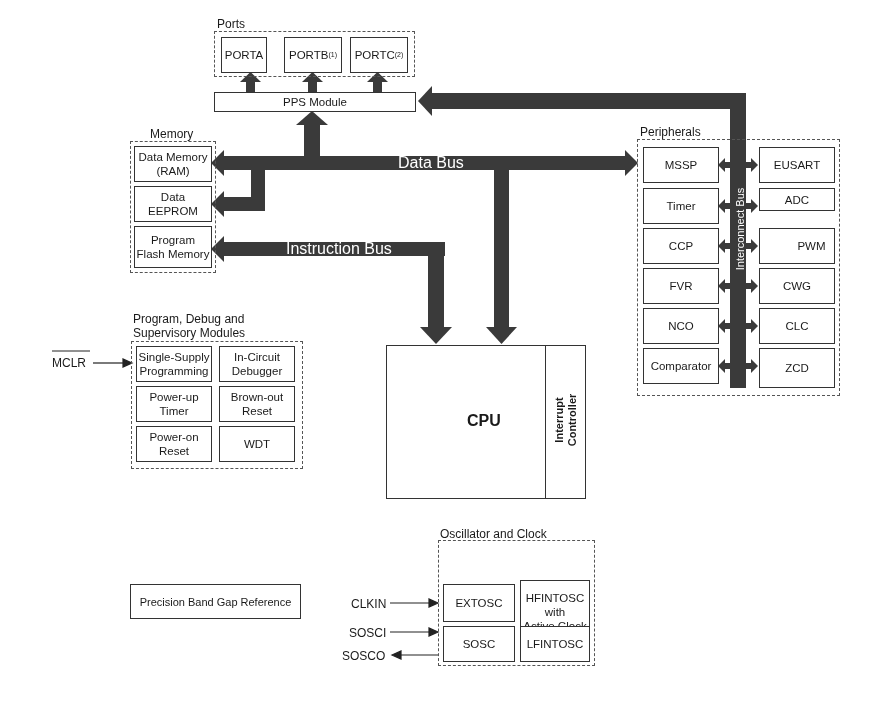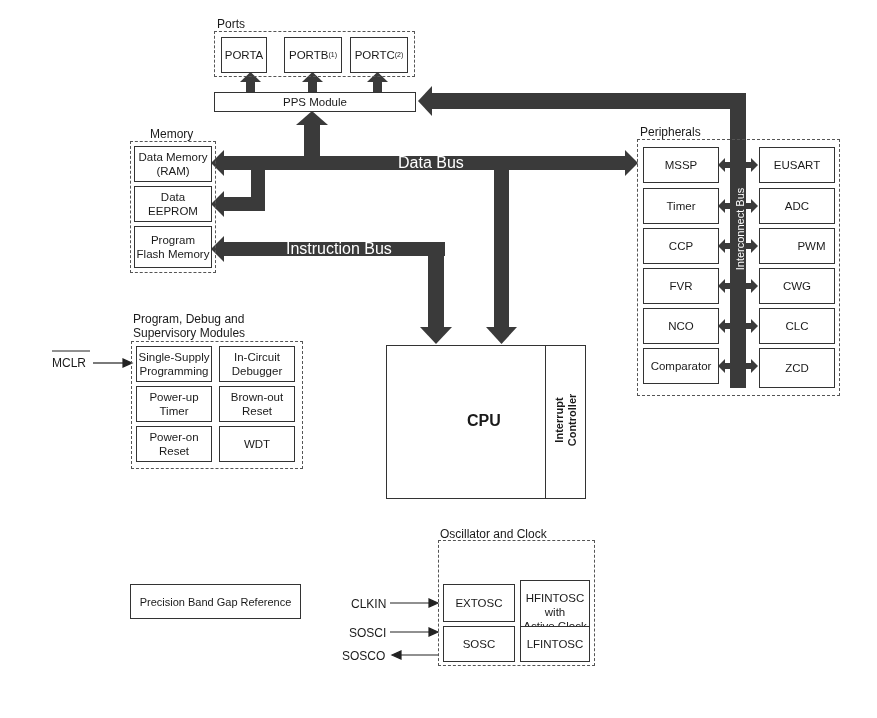--- a/index.html
+++ b/index.html
@@ -110,21 +110,21 @@
 
 <span class="glabel" style="left:640px;top:125px;">Peripherals</span>
 <div class="group" style="left:637px;top:139px;width:203px;height:257px;"></div>
 <div class="box" style="left:643px;top:147px;width:76px;height:36px;"><span>MSSP</span></div>
 <div class="box" style="left:643px;top:188px;width:76px;height:36px;"><span>Timer</span></div>
 <div class="box" style="left:643px;top:228px;width:76px;height:36px;"><span>CCP</span></div>
 <div class="box" style="left:643px;top:268px;width:76px;height:36px;"><span>FVR</span></div>
 <div class="box" style="left:643px;top:308px;width:76px;height:36px;"><span>NCO</span></div>
 <div class="box" style="left:643px;top:348px;width:76px;height:36px;"><span>Comparator</span></div>
 <div class="box" style="left:759px;top:147px;width:76px;height:36px;"><span>EUSART</span></div>
-<div class="box" style="left:759px;top:188px;width:76px;height:36px;"><span>ADC</span></div>
+<div class="box" style="left:759px;top:188px;width:76px;height:23px;"><span>ADC</span></div>
 <div class="box" style="left:759px;top:228px;width:76px;height:36px;padding-left:29px;"><span>PWM</span></div>
 <div class="box" style="left:759px;top:268px;width:76px;height:36px;"><span>CWG</span></div>
 <div class="box" style="left:759px;top:308px;width:76px;height:36px;"><span>CLC</span></div>
 <div class="box" style="left:759px;top:348px;width:76px;height:40px;"><span>ZCD</span></div>
 
 <span class="glabel" style="left:133px;top:312px;">Program, Debug and
 Supervisory Modules</span>
 <div class="group" style="left:131px;top:341px;width:172px;height:128px;"></div>
 <div class="box" style="left:136px;top:346px;width:76px;height:36px;"><span>Single-Supply
 Programming</span></div>

